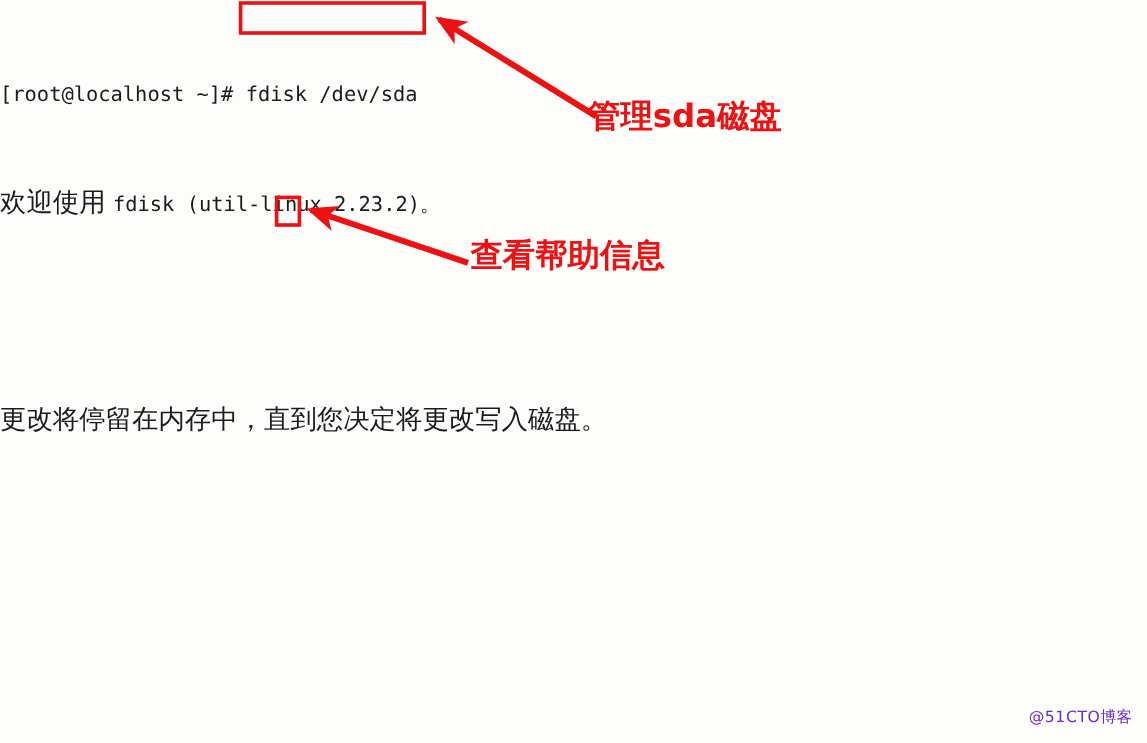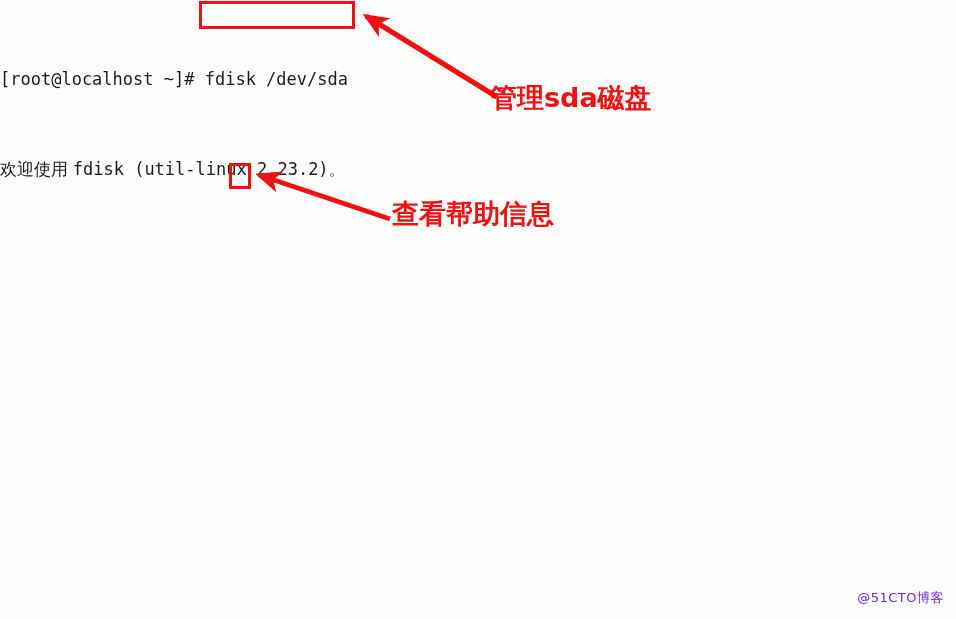--- a/index.html
+++ b/index.html
@@ -28,21 +28,21 @@
     line-height: 22.6px;
     white-space: pre;
     letter-spacing: 0px;
   }
   .line {
     height: 22.6px;
     white-space: pre;
   }
   .cjk {
     font-family: Liberation Sans, sans-serif;
-    font-size: 17px;
+    font-size: 22px;
   }
   .blank { height: 22.6px; }
 
   
   .redbox {
     position: absolute;
     border: 3px solid #ee1111;
     box-sizing: border-box;
     background: transparent;
     pointer-events: none;
@@ -101,20 +101,21 @@
 <div id="screen">
 
   <div class="term">
 
     <div class="line"><span>[root@localhost ~]# </span><span>fdisk /dev/sda</span></div>
 
     <div class="line"><span class="cjk">欢迎使用 </span><span>fdisk (util-linux 2.23.2)。</span></div>
 
     <div class="blank"></div>
 
+    <div class="line cjk">更改将停留在内存中，直到您决定将更改写入磁盘。</div>
 
     <div class="blank"></div>
     <div class="blank"></div>
 
     
 
     
 
     
   </div>

